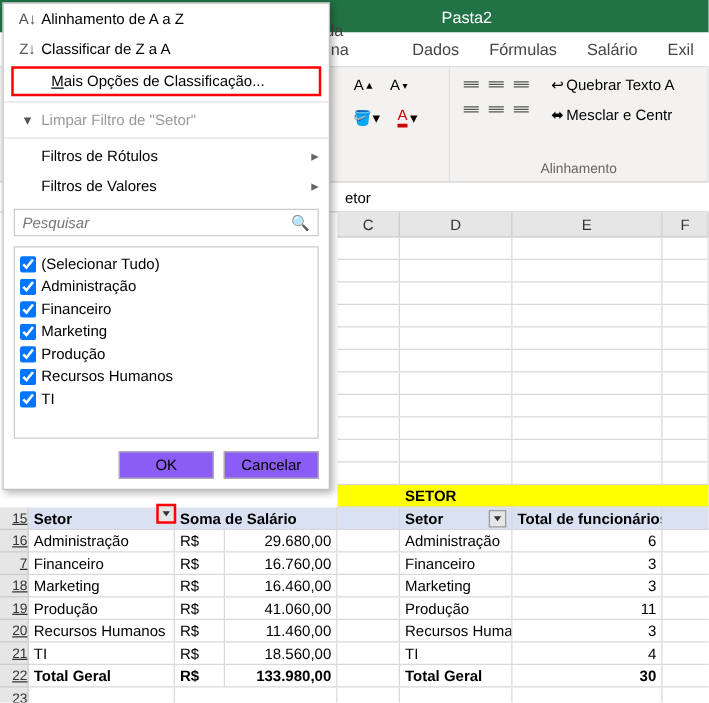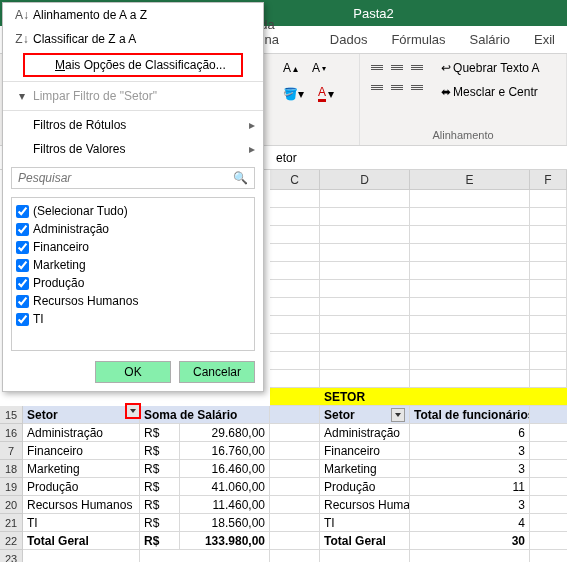--- a/index.html
+++ b/index.html
@@ -29,21 +29,21 @@
 .col-headers { display: flex; background: #e6e6e6; border-bottom: 1px solid #ccc; height: 20px; margin-left: 270px; }
 .col-headers .ch { border-right: 1px solid #ccc; text-align: center; line-height: 20px; font-size: 12px; color: #333; }
 .ch-C { width: 50px; } .ch-D { width: 90px; } .ch-E { width: 120px; } .ch-F { width: 37px; }
 .empty-rows { margin-left: 270px; }
 .empty-row { height: 18px; border-bottom: 1px solid #d9d9d9; display: flex; }
 .empty-row .cell { border-right: 1px solid #d9d9d9; }
 .yellow-row { background: #ffff00; height: 18px; border-bottom: 1px solid #d9d9d9; display: flex; align-items: center; font-weight: bold; font-size: 12px; }
 .yellow-row .label-cell { padding-left: 4px; }
 .data-section { display: flex; }
 .row-headers { width: 23px; background: #e6e6e6; border-right: 1px solid #ccc; }
-.row-headers .rh { height: 18px; line-height: 18px; text-align: center; font-size: 11px; color: #333; border-bottom: 1px solid #ccc; }
+.row-headers .rh { height: 18px; line-height: 18px; text-align: right; font-size: 11px; color: #333; border-bottom: 1px solid #ccc; text-decoration: underline; }
 .data-cols { flex: 1; }
 .data-row { height: 18px; border-bottom: 1px solid #d9d9d9; display: flex; font-size: 12px; }
 .dc { border-right: 1px solid #d9d9d9; padding: 0 4px; line-height: 18px; overflow: hidden; white-space: nowrap; }
 .col-A { width: 117px; } .col-B { width: 40px; text-align: left; } .col-B2 { width: 90px; text-align: right; } .col-C { width: 50px; } .col-D { width: 90px; } .col-E { width: 120px; text-align: right; }
 .hdr { background: #d9e1f2; font-weight: bold; }
 .total-row { font-weight: bold; }
 .filter-icon { position: absolute; width: 16px; height: 16px; border: 2px solid red; background: #e6e6e6; display: flex; align-items: center; justify-content: center; }
 .dropdown-btn { width: 14px; height: 14px; background: #e6e6e6; border: 1px solid #999; display: inline-flex; align-items: center; justify-content: center; margin-left: auto; }
 
 .filter-menu { position: absolute; left: 2px; top: 2px; width: 262px; height: 390px; background: #fff; border: 1px solid #c0c0c0; box-shadow: 2px 2px 6px rgba(0,0,0,0.3); z-index: 10; display: flex; flex-direction: column; }
@@ -51,21 +51,21 @@
 .filter-menu .menu-item.disabled { color: #999; cursor: default; }
 .filter-menu .menu-item .micon { width: 22px; display: flex; justify-content: center; color: #555; }
 .filter-menu .menu-item .arrow { margin-left: auto; color: #666; }
 .filter-menu .sep { height: 1px; background: #e0e0e0; margin: 2px 0; }
 .red-box { border: 2px solid red; }
 .search-box { margin: 6px 8px; height: 22px; border: 1px solid #ccc; display: flex; align-items: center; padding: 0 6px; }
 .search-box input { flex: 1; border: none; outline: none; font-size: 12px; font-style: italic; color: #15803d; }
 .checklist { flex: 1; margin: 2px 8px; border: 1px solid #ccc; overflow: auto; padding: 4px; }
 .checklist .ci { display: flex; align-items: center; gap: 4px; font-size: 12px; height: 18px; }
 .buttons { display: flex; justify-content: flex-end; gap: 8px; padding: 8px; }
-.buttons button { width: 76px; height: 22px; font-size: 12px; border: 1px solid #adadad; background: #86efac; cursor: pointer; }
+.buttons button { width: 76px; height: 22px; font-size: 12px; border: 1px solid #adadad; background: #8b5cf6; cursor: pointer; }
 .underline-accesskey { text-decoration: underline; }
 .chev-down { width: 0; height: 0; border-left: 3px solid transparent; border-right: 3px solid transparent; border-top: 4px solid #333; }
 </style>
 </head>
 <body>
 
 <div class="titlebar">
   <div class="qa">
     <div class="qa-controls">
       <span class="qa-icon">↶</span>
@@ -349,21 +349,21 @@
 
 <div class="filter-menu">
   <div class="menu-item">
     <span class="micon">A↓</span>
     <span>Alinhamento de A a Z</span>
   </div>
   <div class="menu-item">
     <span class="micon">Z↓</span>
     <span>Classificar de Z a A</span>
   </div>
-  <div class="menu-item red-box" style="margin:2px 20px">
+  <div class="menu-item red-box" style="margin:2px 6px">
     <span class="micon"></span>
     <span><span class="underline-accesskey">M</span><span id="more-sort-rest">ais Opções de Classificação...</span></span>
   </div>
   <div class="sep"></div>
   <div class="menu-item disabled">
     <span class="micon">▾</span>
     <span>Limpar Filtro de "Setor"</span>
   </div>
   <div class="sep"></div>
   <div class="menu-item">

